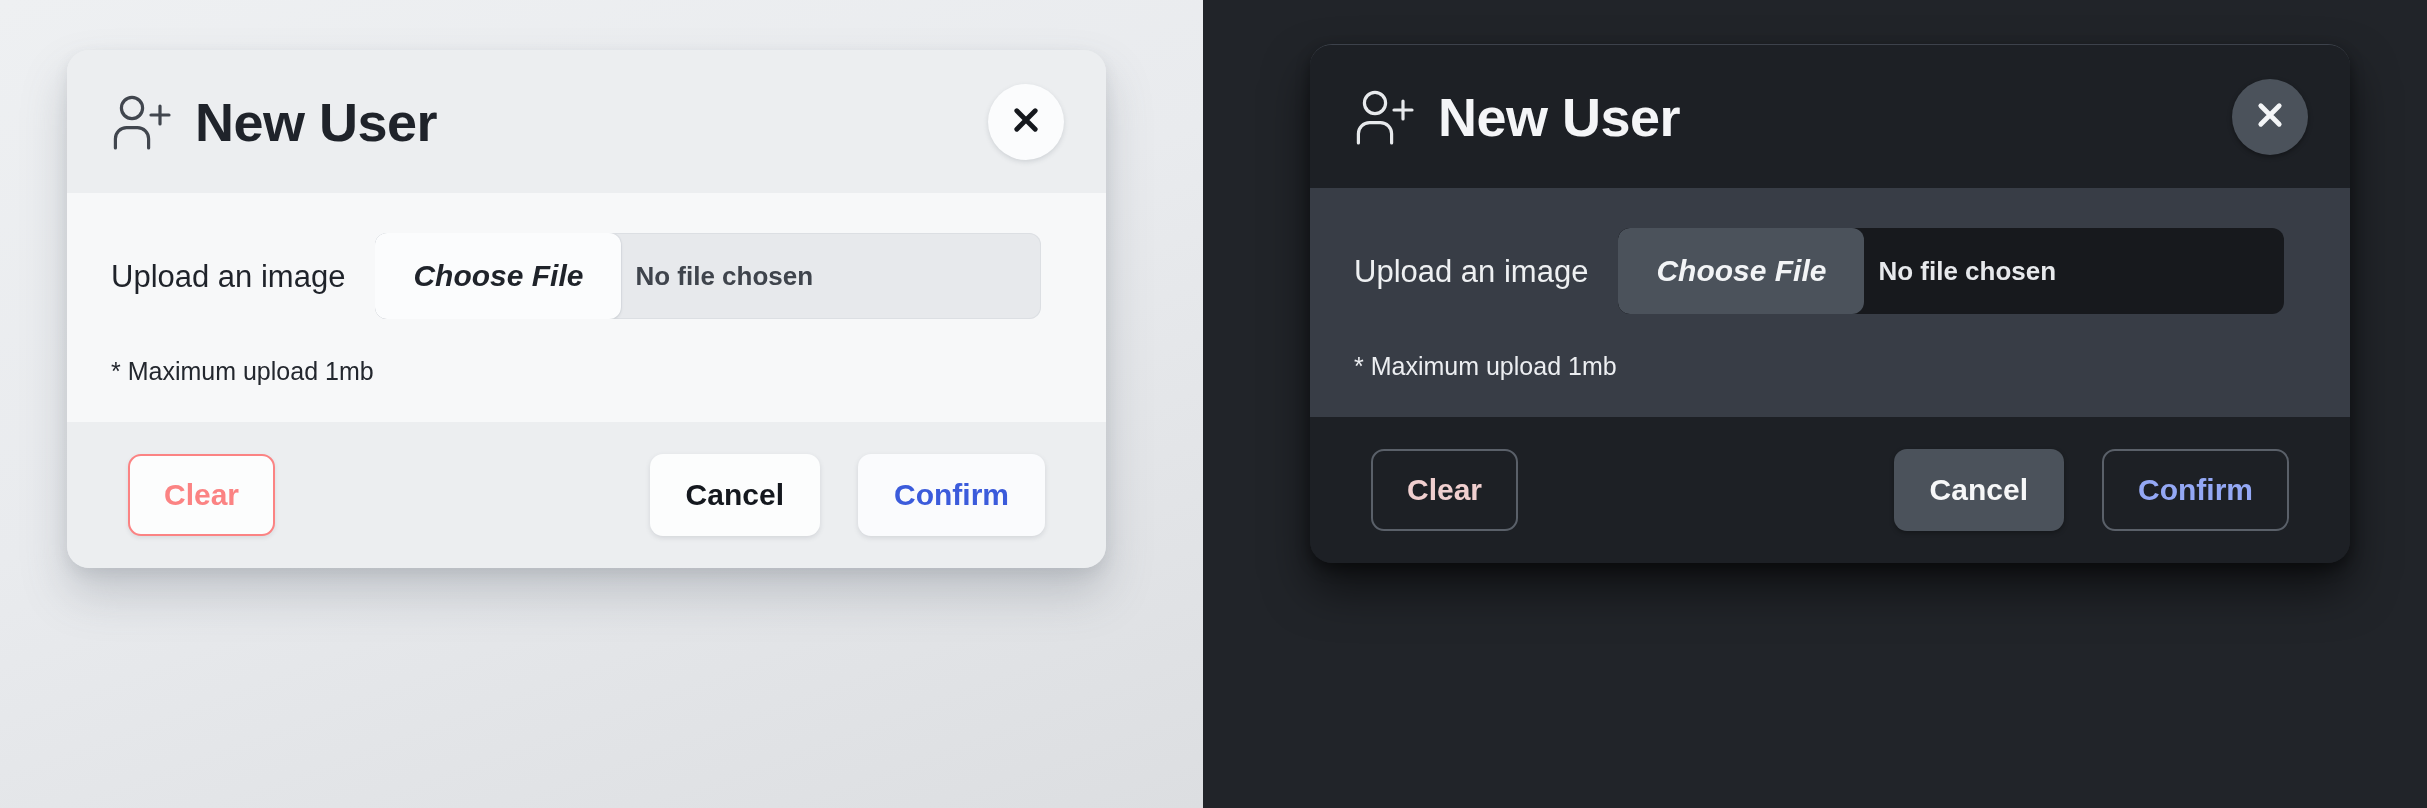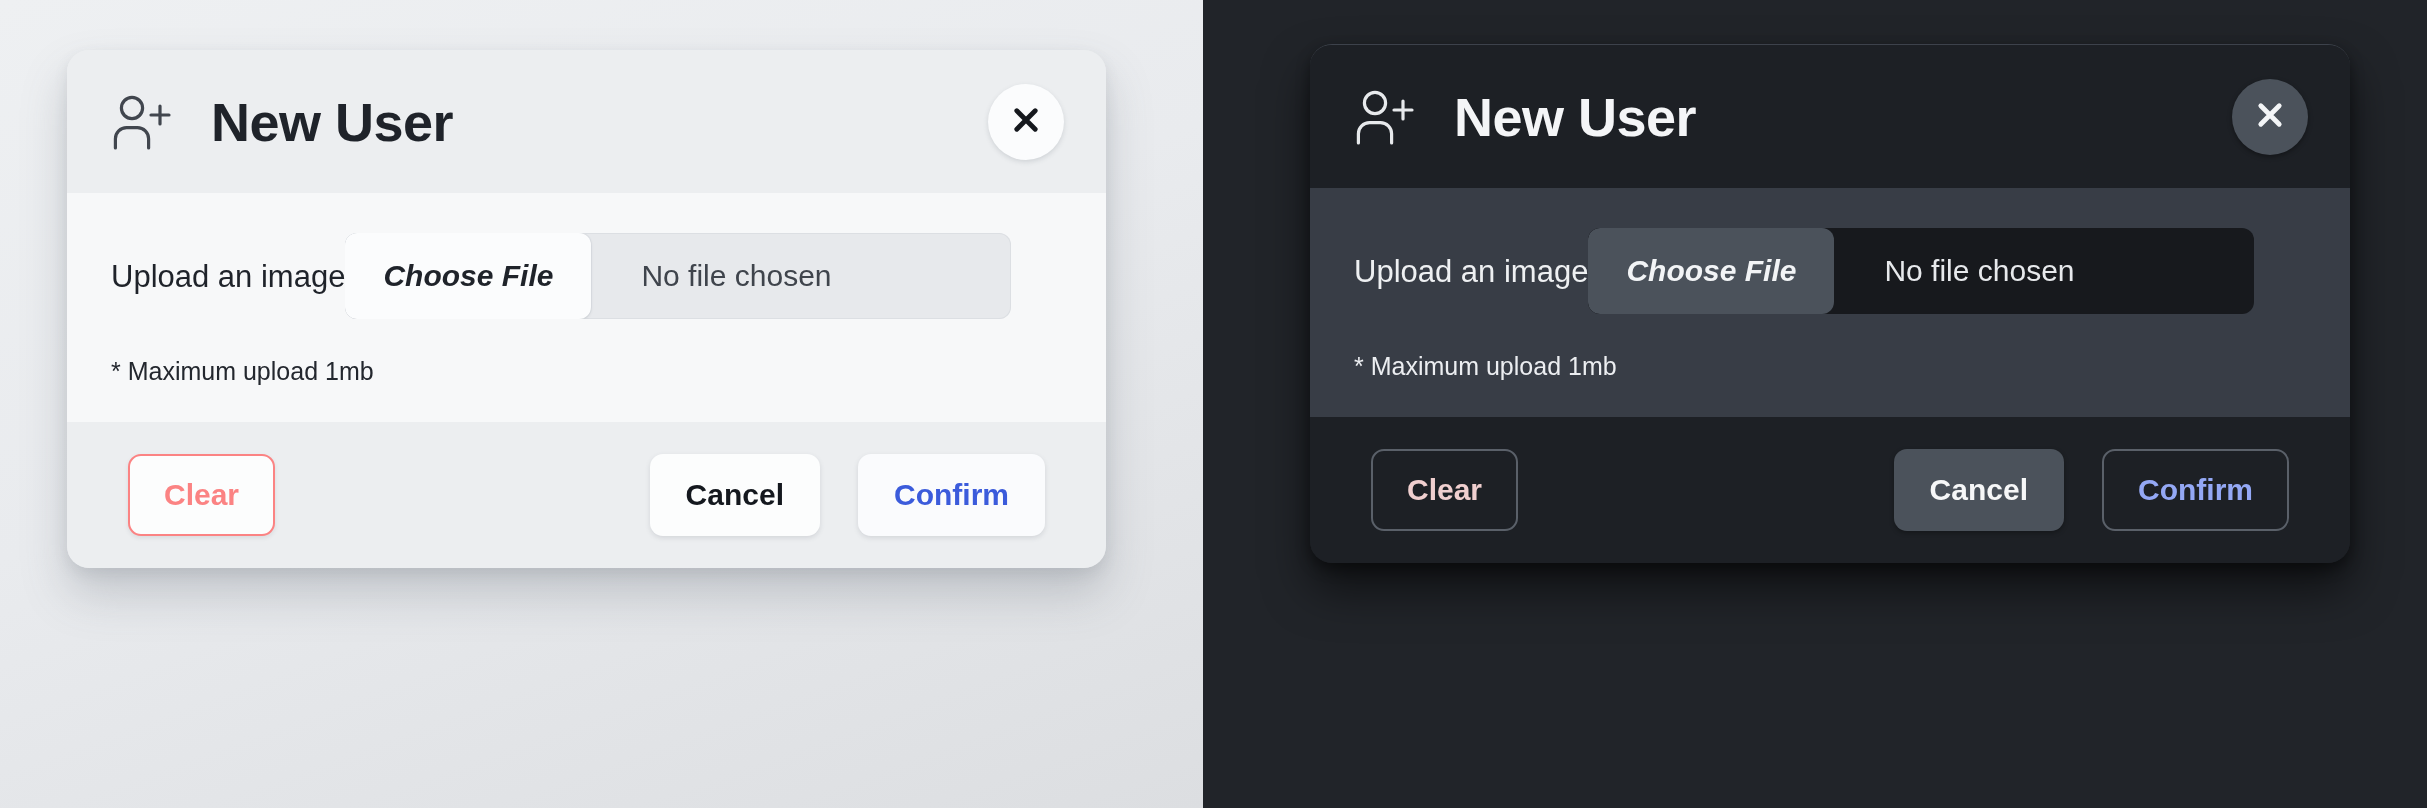--- a/index.html
+++ b/index.html
@@ -63,21 +63,21 @@
     align-items: center;
     height: 143px;
     padding: 0 42px 0 44px;
   }
   .dialog-light .dlg-header { background: #eceef0; }
   .dialog-dark  .dlg-header { background: #1d2025; }
 
   .title-group {
     display: flex;
     align-items: center;
-    gap: 38px;
+    gap: 22px;
     flex: 1;
   }
 
   .user-plus-icon { display: block; flex: none; }
   .dialog-light .user-plus-icon { color: #41464e; }
   .dialog-dark  .user-plus-icon { color: #e7e9ec; }
 
   .dlg-title {
     font-size: 54px;
     font-weight: 700;
@@ -113,20 +113,21 @@
   
   .dlg-body {
     padding: 40px 44px 38px 44px;
   }
   .dialog-light .dlg-body { background: #f7f8f9; }
   .dialog-dark  .dlg-body { background: #383d46; }
 
   .upload-row {
     display: flex;
     align-items: center;
+    gap: 30px;
   }
 
   .upload-label {
     font-size: 31px;
     line-height: 1;
     white-space: nowrap;
   }
   .dialog-light .upload-label { color: #1f232a; }
   .dialog-dark  .upload-label { color: #eef0f2; }
 
@@ -163,22 +164,23 @@
     box-shadow: 0 1px 3px rgba(80,88,100,0.16), 0 0 0 1px #dfe2e6;
   }
   .dialog-dark .choose-file-btn {
     background: #4b525b;
     color: #f2f4f6;
   }
 
   .file-status {
     display: flex;
     align-items: center;
-    padding-left: 50px;
-    font-size: 30px;
+    padding-left: 14px;
+    font-size: 26px;
+    font-weight: bold;
   }
   .dialog-light .file-status { color: #3f444c; }
   .dialog-dark  .file-status { color: #e7e9ec; }
 
   .hint {
     margin-top: 40px;
     font-size: 25px;
     line-height: 1;
   }
   .dialog-light .hint { color: #23272e; }

